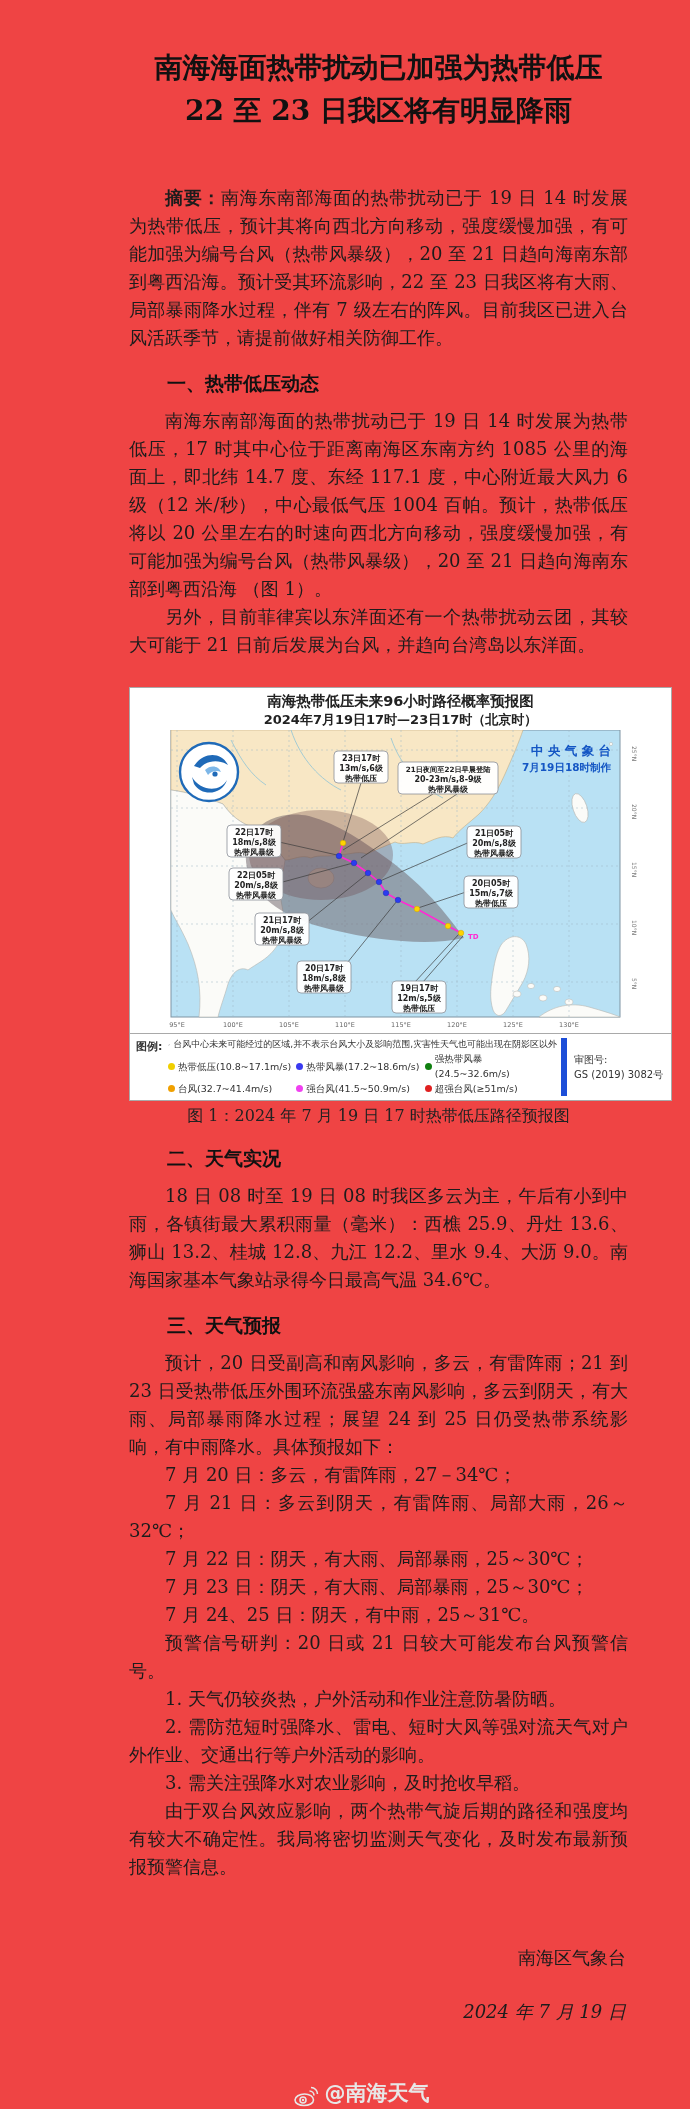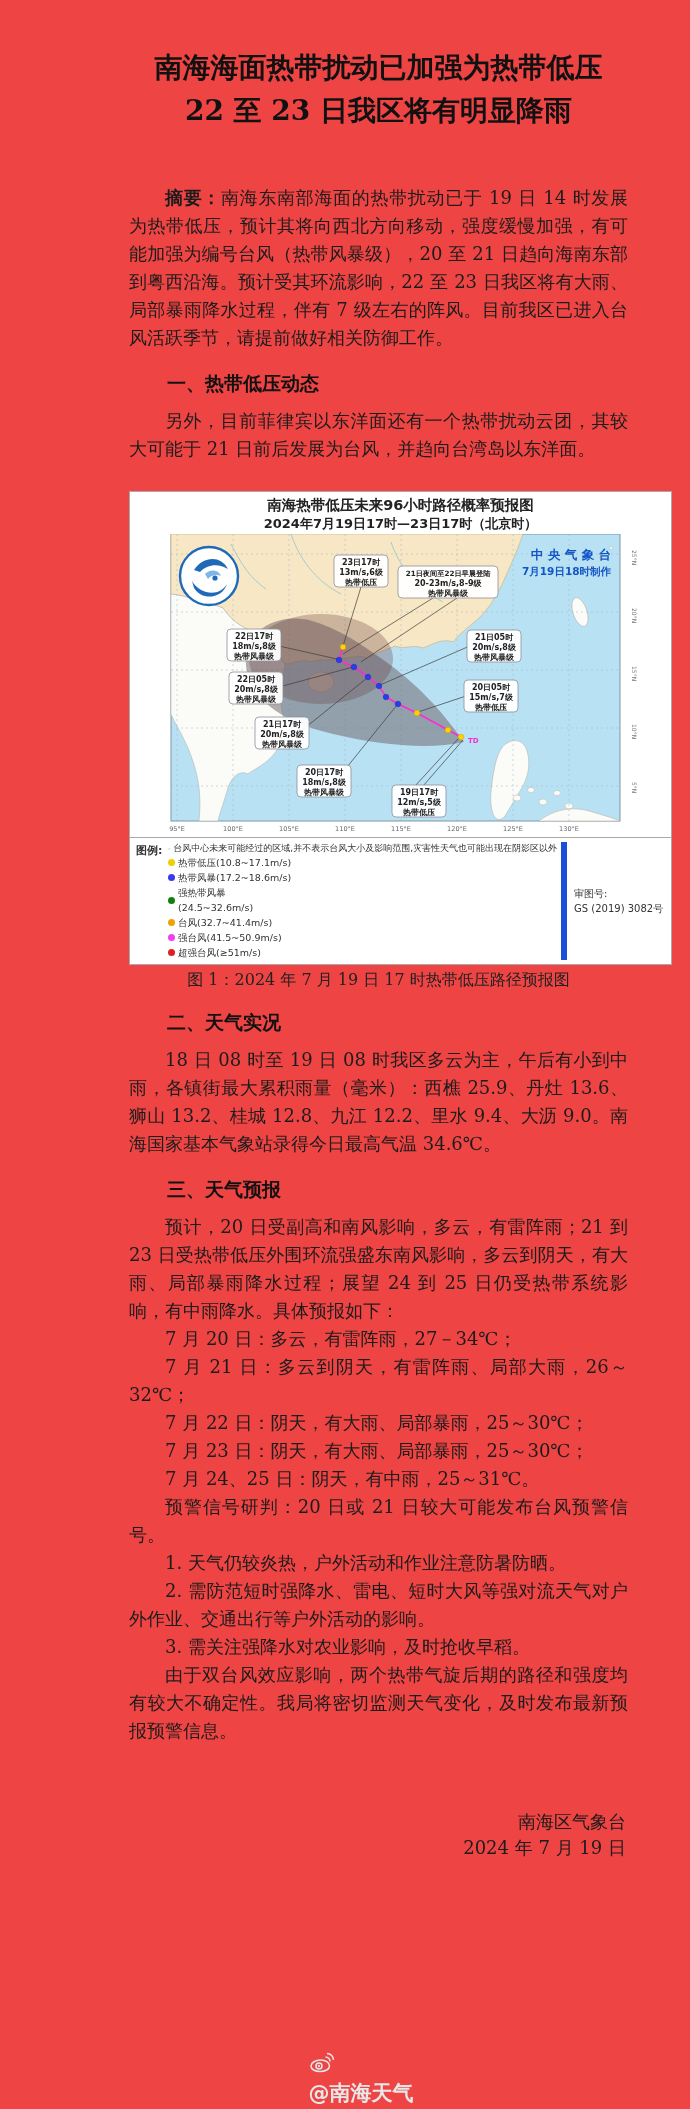--- a/index.html
+++ b/index.html
@@ -42,64 +42,65 @@
   .mapsvg{display:block;margin:2px auto 0 auto;}
   .legend{
     border-top:1px solid #a9a9a9;
     display:flex;align-items:stretch;
     padding:4px 5px 4px 6px;
     font-family:"DejaVu Sans", sans-serif;color:#333;
   }
   .lg-label{width:32px;font-size:11px;font-weight:bold;padding-top:1px;}
   .lg-main{flex:1;min-width:0;}
   .lg-note{font-size:9px;line-height:13px;display:flex;align-items:center;gap:3px;white-space:nowrap;}
-  .lg-row{font-size:9.5px;line-height:15px;display:flex;flex-direction:column;}
+  .lg-row{font-size:9.5px;line-height:15px;display:flex;}
   .lg-item{display:flex;align-items:center;gap:3px;}
   .lg-row .lg-item{width:33%;}
   .dot{display:inline-block;width:7px;height:7px;border-radius:50%;flex:0 0 auto;}
   .dot-td{background:#f0cf00;}
   .dot-ts{background:#3a3af0;}
   .dot-sts{background:#108010;}
   .dot-ty{background:#f0a000;}
   .dot-sty{background:#f040f0;}
   .dot-ssty{background:#e02020;}
   .lg-review{
     width:92px;border-left:6px solid #1d4ed8;
     padding-left:7px;margin-left:4px;
     font-size:10px;line-height:15px;display:flex;flex-direction:column;justify-content:center;
   }
   .fig-caption{
     margin-top:4px;text-align:center;
     font-size:16px;line-height:22px;color:#222;
   }
   
   .signature{margin-top:64px;text-align:right;font-size:18px;line-height:26px;padding-right:2px;}
-  .signature .sig-date{}
+  .signature .sig-date{margin-top:28px;font-style:italic;}
   
   .watermark{
     position:absolute;left:50%;bottom:2px;transform:translateX(-50%);
-    display:flex;align-items:flex-start;gap:6px;
+    display:flex;align-items:flex-end;gap:6px;
     color:#e7e7e7;font-family:"DejaVu Sans", sans-serif;
-    font-size:21px;font-weight:bold;white-space:nowrap;flex-direction:column;
+    font-size:21px;font-weight:bold;white-space:nowrap;
   }
 </style>
 </head>
 <body>
 
 <div class="page">
   <div class="content">
 
     <h1 class="doc-title">
       <div>南海海面热带扰动已加强为热带低压</div>
       <div>22 至 23 日我区将有明显降雨</div>
     </h1>
 
     <p class="body"><span class="abs-label">摘要：</span><span>南海东南部海面的热带扰动已于 19 日 14 时发展为热带低压，预计其将向西北方向移动，强度缓慢加强，有可能加强为编号台风（热带风暴级），20 至 21 日趋向海南东部到粤西沿海。预计受其环流影响，22 至 23 日我区将有大雨、局部暴雨降水过程，伴有 7 级左右的阵风。目前我区已进入台风活跃季节，请提前做好相关防御工作。</span></p>
 
     <h2 class="sec">一、热带低压动态</h2>
+    <p class="body">南海东南部海面的热带扰动已于 19 日 14 时发展为热带低压，17 时其中心位于距离南海区东南方约 1085 公里的海面上，即北纬 14.7 度、东经 117.1 度，中心附近最大风力 6 级（12 米/秒），中心最低气压 1004 百帕。预计，热带低压将以 20 公里左右的时速向西北方向移动，强度缓慢加强，有可能加强为编号台风（热带风暴级），20 至 21 日趋向海南东部到粤西沿海 （图 1）。</p>
     <p class="body">另外，目前菲律宾以东洋面还有一个热带扰动云团，其较大可能于 21 日前后发展为台风，并趋向台湾岛以东洋面。</p>
 
     <div class="figure">
       <div class="fig-titlebox">
         <div class="fig-title">南海热带低压未来96小时路径概率预报图</div>
         <div class="fig-sub">2024年7月19日17时—23日17时（北京时）</div>
       </div>
 
       <svg class="mapsvg" width="477" height="303" viewBox="0 0 477 303">
 

